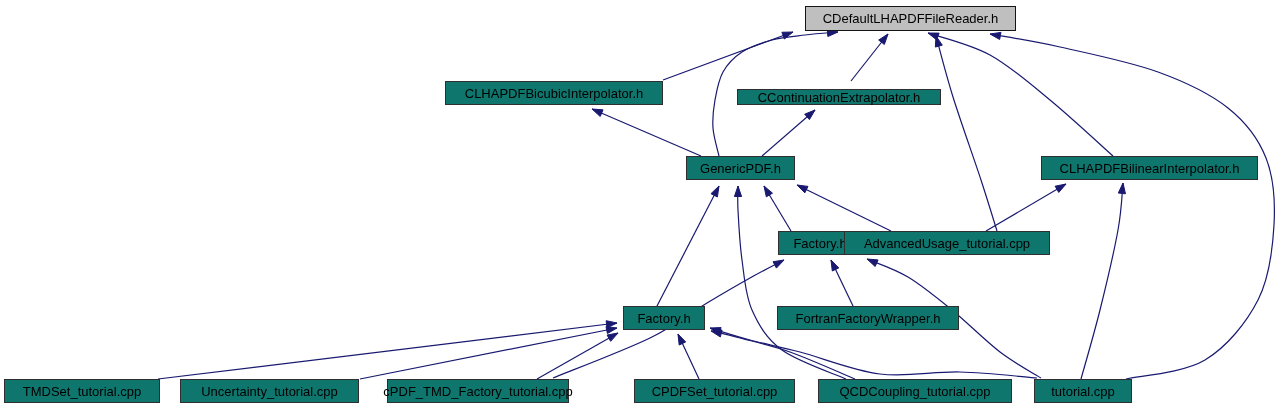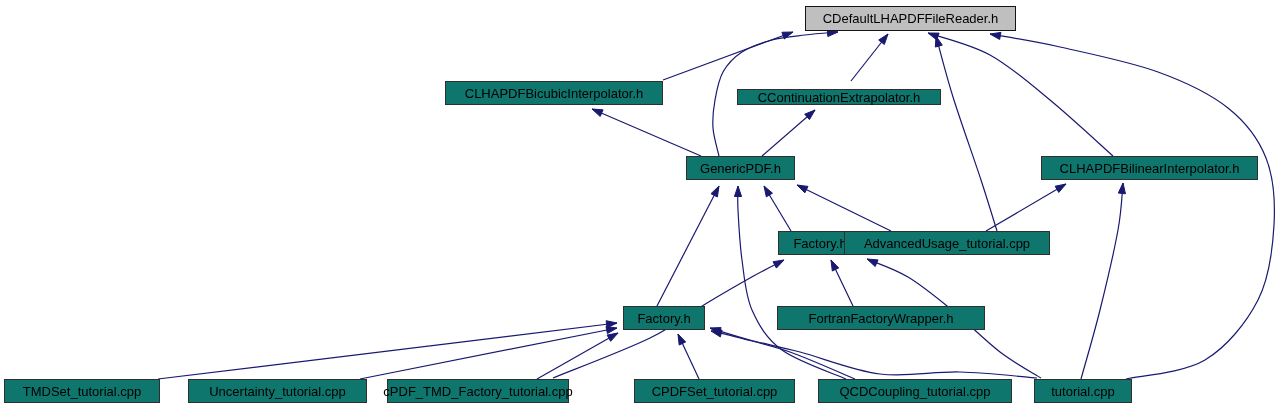--- a/index.html
+++ b/index.html
@@ -101,27 +101,27 @@
       </div>
       <div class="node" style="left: 778px; top: 231px; width: 84px; height: 24px;">
         <span>Factory.h</span>
       </div>
       <div class="node" style="left: 844px; top: 231px; width: 206px; height: 24px;">
         <span>AdvancedUsage_tutorial.cpp</span>
       </div>
       <div class="node" style="left: 623px; top: 306px; width: 82px; height: 24px;">
         <span>Factory.h</span>
       </div>
-      <div class="node" style="left: 777px; top: 306px; width: 208px; height: 24px;">
+      <div class="node" style="left: 777px; top: 306px; width: 182px; height: 24px;">
         <span>FortranFactoryWrapper.h</span>
       </div>
       <div class="node" style="left: 4px; top: 379px; width: 156px; height: 24px;">
         <span>TMDSet_tutorial.cpp</span>
       </div>
-      <div class="node" style="left: 188px; top: 379px; width: 179px; height: 24px; align-items: center;">
+      <div class="node" style="left: 180px; top: 379px; width: 179px; height: 24px; align-items: center;">
         <span>Uncertainty_tutorial.cpp</span>
       </div>
       <div class="node" style="left: 387px; top: 379px; width: 182px; height: 24px;">
         <span>cPDF_TMD_Factory_tutorial.cpp</span>
       </div>
       <div class="node" style="left: 634px; top: 379px; width: 161px; height: 24px;">
         <span>CPDFSet_tutorial.cpp</span>
       </div>
       <div class="node" style="left: 818px; top: 379px; width: 194px; height: 24px;">
         <span>QCDCoupling_tutorial.cpp</span>

